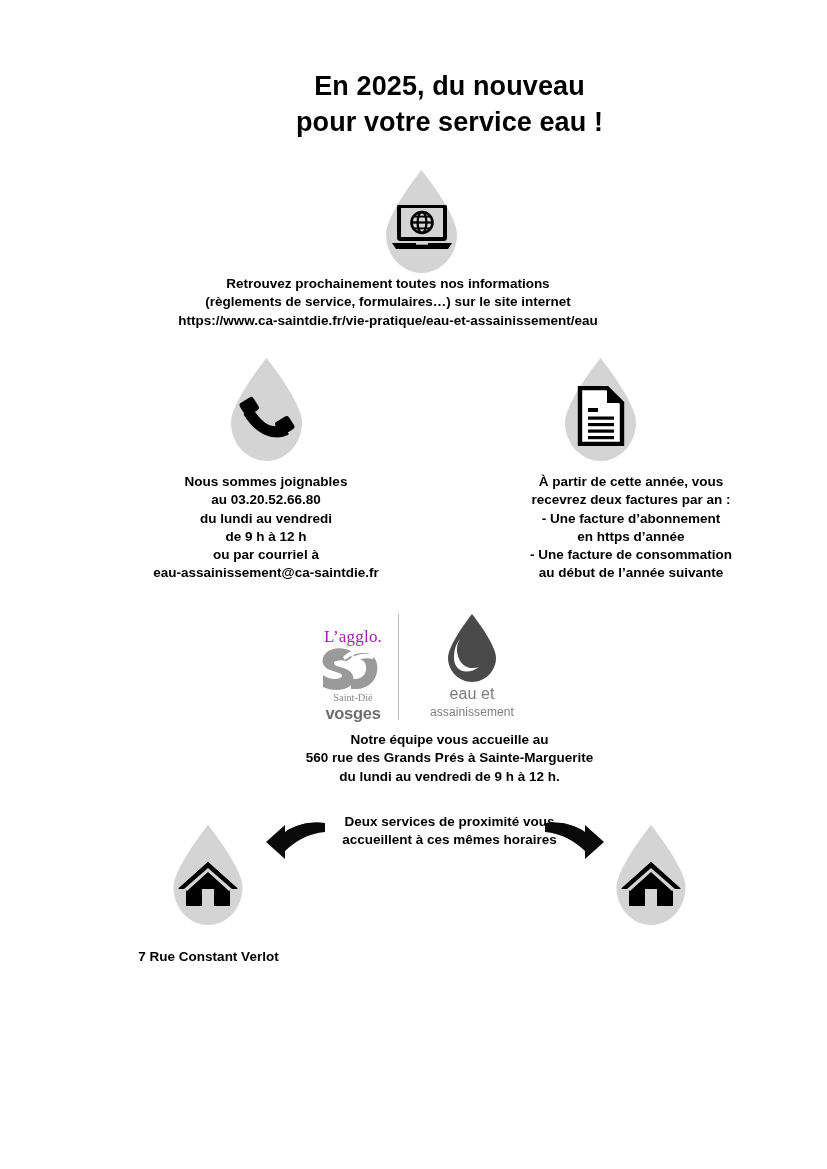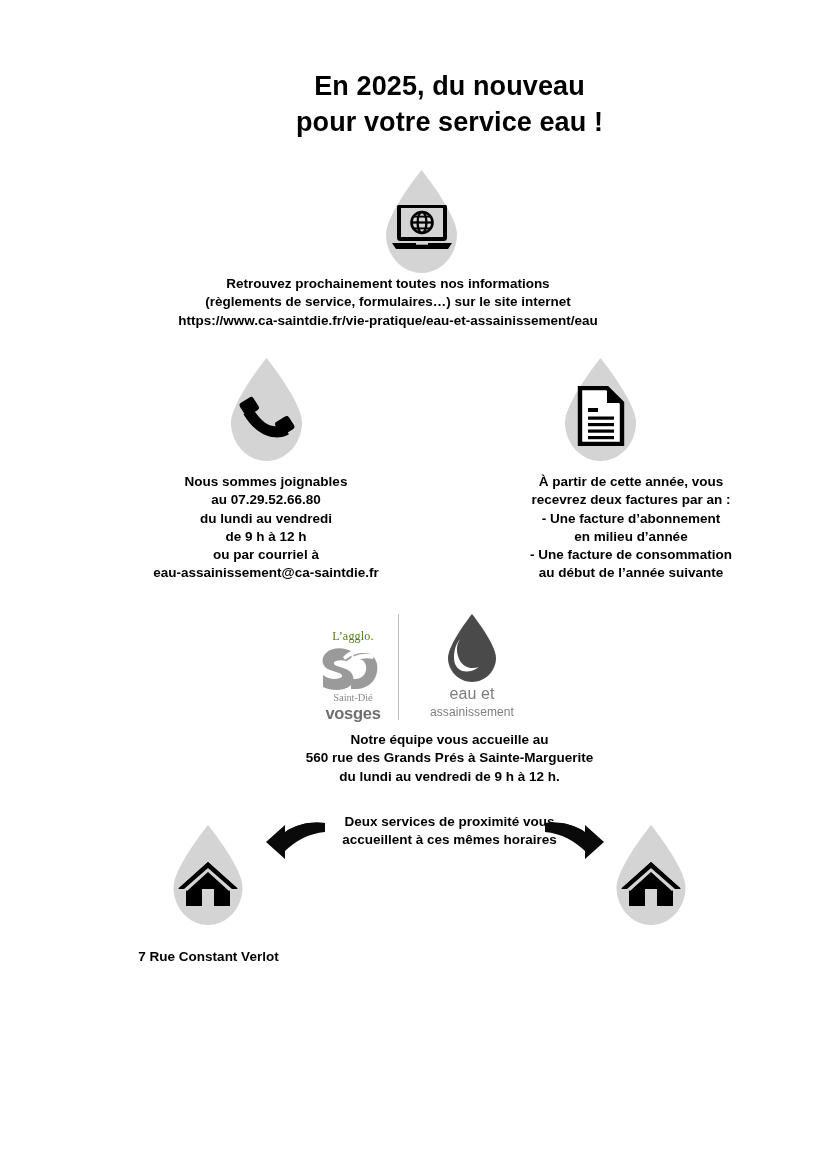--- a/index.html
+++ b/index.html
@@ -79,22 +79,22 @@
     display: flex;
     align-items: flex-end;
   }
   .agglo {
     width: 72px;
     text-align: center;
     position: relative;
   }
   .agglo-top {
     font-family: "Liberation Serif", serif;
-    font-size: 12px;
-    color: #4d7c0f;
+    font-size: 17px;
+    color: #a21caf;
     line-height: 17px;
     letter-spacing: 0.2px;
   }
   .agglo-mark {
     margin: 1px 0 0 0;
     height: 46px;
   }
   .agglo-sd {
     font-family: "Liberation Serif", serif;
     font-size: 10.5px;
@@ -188,21 +188,21 @@
                    L38 43
                    C34 43 31 42 28 39
                    C23 34 21 26 21 14 Z" fill="#000"></path>
         </g>
       </svg>
     </div>
   </div>
 
   <div class="txt" style="left:35px; width:390px; top:473px;">
     <div>Nous sommes joignables</div>
-    <div>au 07.29.52.66.80</div>
+    <div>au 03.20.52.66.80</div>
     <div>du lundi au vendredi</div>
     <div>de 9 h à 12 h</div>
     <div>ou par courriel à</div>
     <div>eau-assainissement@ca-saintdie.fr</div>
   </div>
 
   <div class="drop" style="position:absolute; left:517px; top:358px; width:95px; height:103px;">
     <svg class="dropbg" viewBox="0 0 95 103">
       <path d="M47.5 0 C47.5 0 12 44 12 64.5 C12 85.5 28 103 47.5 103 C67 103 83 85.5 83 64.5 C83 44 47.5 0 47.5 0 Z" fill="#d4d4d4"></path>
     </svg>
@@ -216,21 +216,21 @@
         <rect x="11" y="43.5" width="26" height="3.2" fill="#000"></rect>
         <rect x="11" y="50" width="26" height="3.2" fill="#000"></rect>
       </svg>
     </div>
   </div>
 
   <div class="txt" style="left:400px; width:390px; top:473px;">
     <div>À partir de cette année, vous</div>
     <div>recevrez deux factures par an :</div>
     <div>- Une facture d’abonnement</div>
-    <div>en milieu d’année</div>
+    <div>en https d’année</div>
     <div>- Une facture de consommation</div>
     <div>au début de l’année suivante</div>
   </div>
 
   <div class="logo-lockup" style="left:281px; top:612px;">
 
     <div class="agglo">
       <div class="agglo-top">
         <span>L’agglo</span><span>.</span>
       </div>

